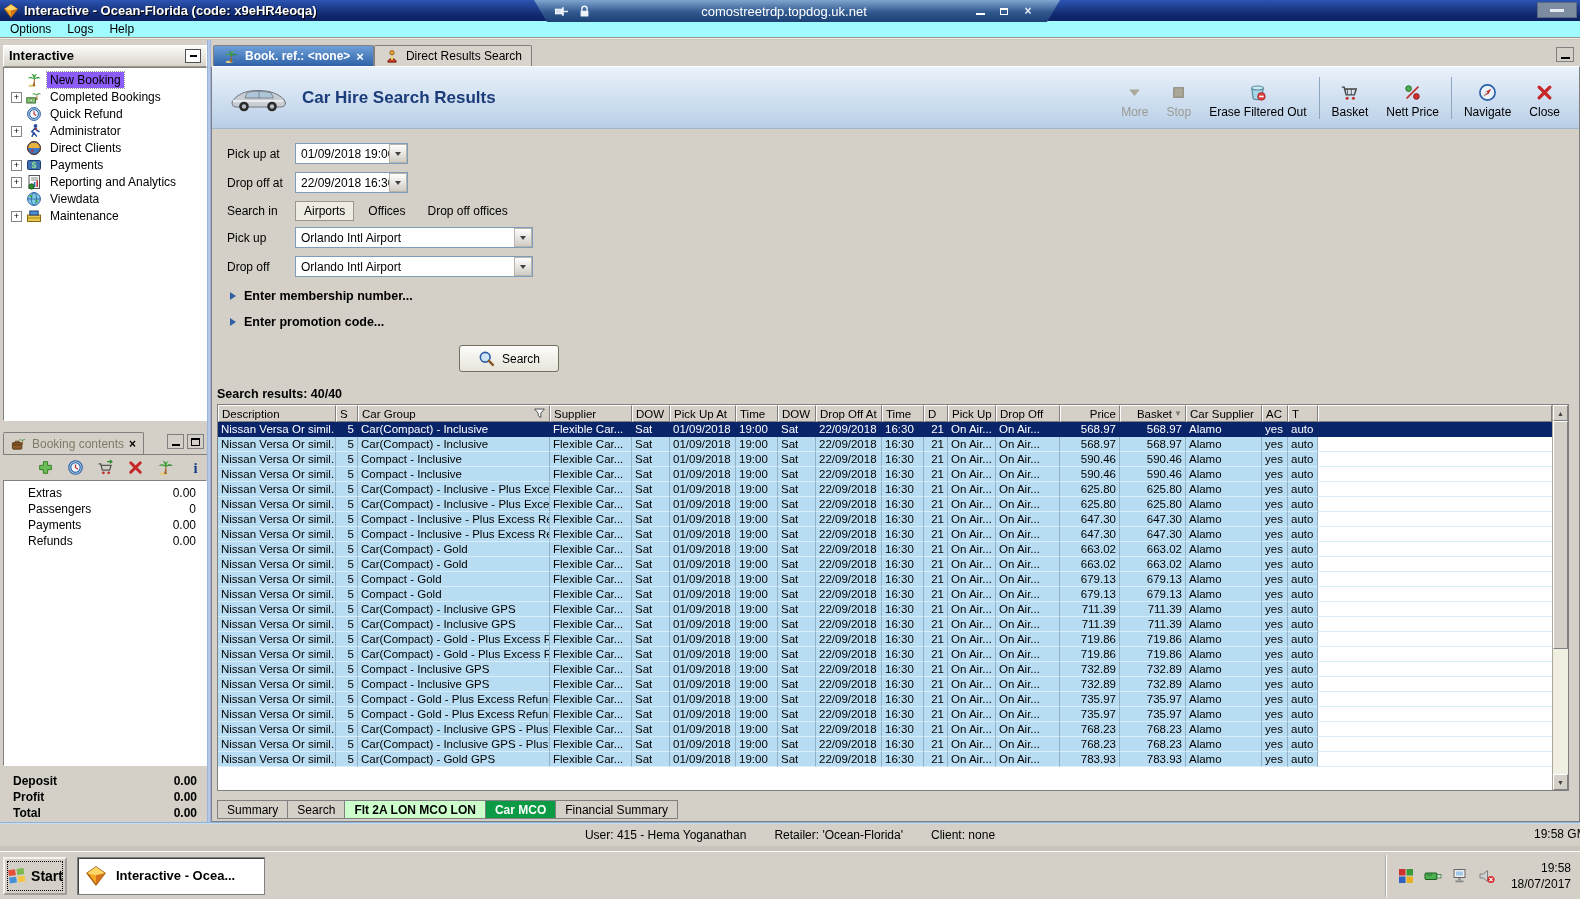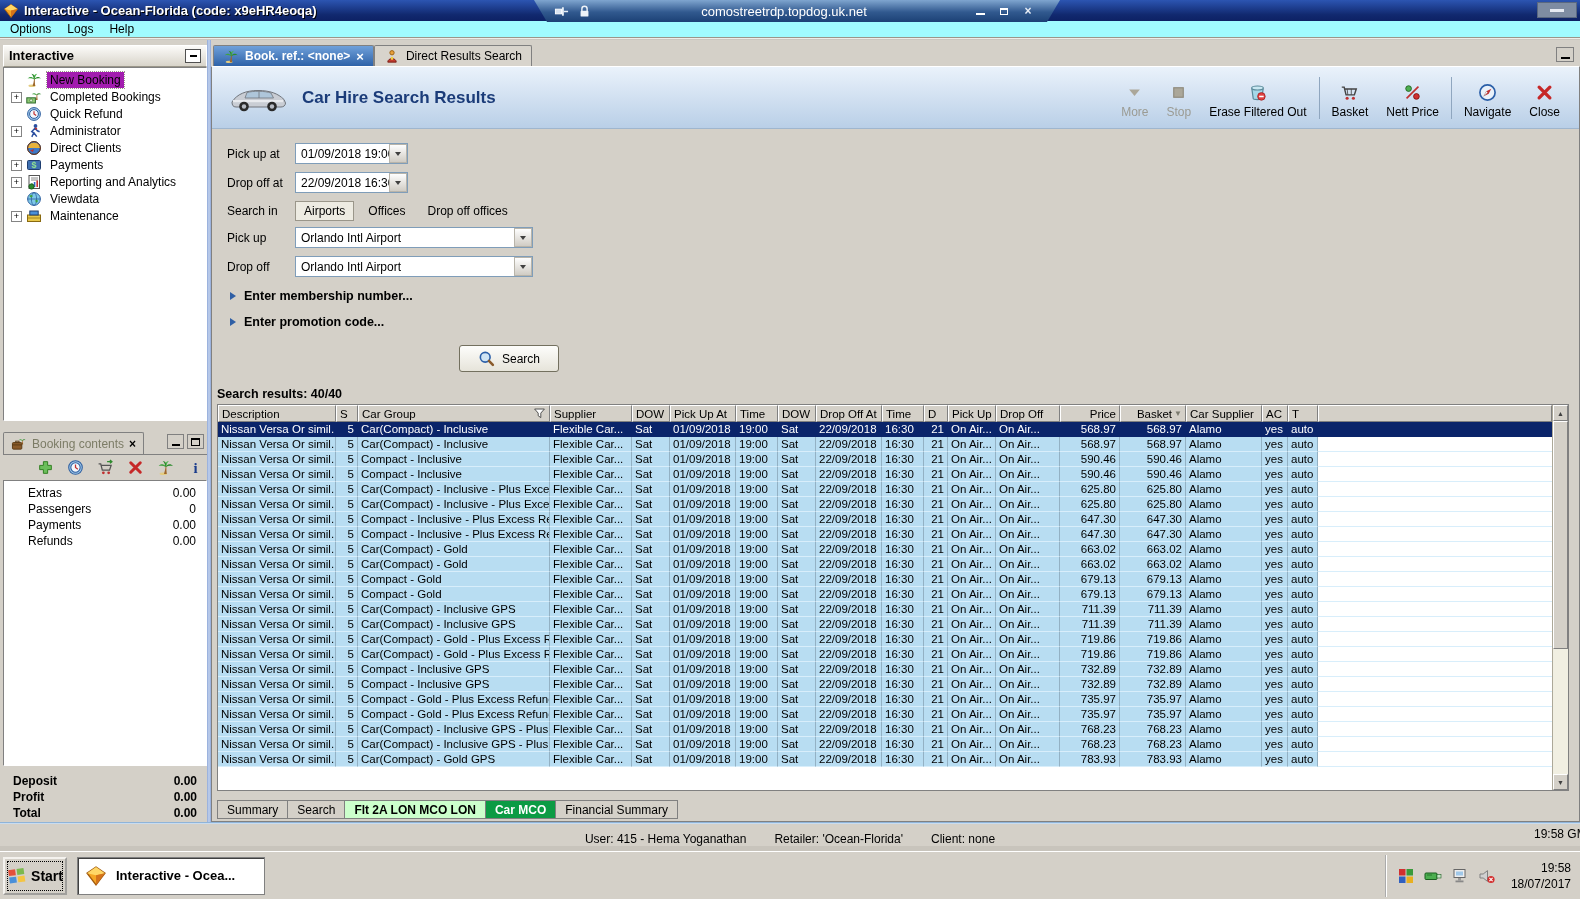--- a/index.html
+++ b/index.html
@@ -41,21 +41,21 @@
   .collapse-btn i{width:7px;height:2px;background:#000;display:block;}
   .tree{background:#fff;border-top:1px solid #808080;border-left:1px solid #808080;
     border-right:1px solid #fff;border-bottom:1px solid #fff;height:356px;padding-top:4px;}
   .tree-item{display:flex;align-items:center;height:17px;font-size:12px;white-space:nowrap;}
   .expander{width:11px;height:11px;min-width:11px;border:1px solid #848484;background:#fff;margin:0 4px 0 7px;
     font-size:9px;line-height:9px;text-align:center;}
   .expander-spacer{width:11px;min-width:11px;margin:0 4px 0 7px;}
   .ti-icon{width:17px;height:16px;margin-right:4px;display:inline-flex;}
   .ti-icon svg{width:16px;height:16px;}
   .ti-label{padding:1px 3px;}
-  .tree-item.selected .ti-label{background:#a21caf;outline:1px dotted #9A968A;}
+  .tree-item.selected .ti-label{background:#8b5cf6;outline:1px dotted #9A968A;}
 
   
   .bc-panel{margin-top:9px;flex:1;display:flex;flex-direction:column;}
   .bc-tabs{height:25px;display:flex;align-items:flex-end;border-bottom:1px solid #808080;}
   .bc-tab{display:flex;align-items:center;gap:5px;padding:0 7px;height:22px;font-size:12px;color:#7C7C66;
     border:1px solid #808080;border-bottom:none;background:#D4D0C8;border-top-left-radius:2px;border-top-right-radius:2px;}
   .bc-tab .icon{width:16px;height:15px;display:inline-flex;}
   .bc-close{color:#000;font-weight:bold;font-size:12px;line-height:10px;}
   .bc-winbtns{margin-left:auto;display:flex;gap:3px;padding:0 3px 5px 0;}
   .winbtn{width:17px;height:15px;border:1px solid #808080;background:#D4D0C8;display:flex;align-items:center;justify-content:center;}
@@ -145,21 +145,21 @@
   .status-line{margin:17px 0 0 7px;font-size:12px;}
   .bottom-tabs{display:flex;margin:9px 0 0 5px;height:19px;}
   .btab{display:flex;align-items:center;padding:0 9px;border:1px solid #808080;border-right:none;
     background:#D4D0C8;font-size:12px;white-space:nowrap;}
   .btab:last-child{border-right:1px solid #808080;}
   .btab.light-green{background:#CCFFCC;font-weight:bold;}
   .btab.green{background:#0B9B44;color:#fff;font-weight:bold;}
 
   
   .statusbar{height:24px;background:#D4D0C8;border-top:1px solid #8FB4D9;box-shadow:inset 0 1px 0 #C9DCEF;
-    display:flex;align-items:flex-end;justify-content:center;gap:28px;font-size:12px;position:relative;overflow:hidden;}
+    display:flex;align-items:center;justify-content:center;gap:28px;font-size:12px;position:relative;overflow:hidden;}
   .sb-time{position:absolute;right:-14px;top:4px;font-size:12px;white-space:nowrap;}
 
   
   .desktop-gap{height:5px;background:#C8C4BC;}
   .taskbar{height:48px;background:#D4D0C8;border-top:1px solid #fff;display:flex;align-items:center;padding:0 3px;}
   .start-btn{width:64px;height:38px;border:2px outset #F4F2EE;background:#D4D0C8;display:flex;align-items:center;
     justify-content:center;gap:4px;font-weight:bold;font-size:14px;outline:1px dotted #000;outline-offset:-5px;}
   .start-btn .icon{width:20px;height:20px;display:inline-flex;}
   .task-btn{margin-left:10px;width:188px;height:38px;border:1px solid #808080;box-shadow:inset 1px 1px 0 #404040,inset -1px -1px 0 #fff;
     background:#fff;display:flex;align-items:center;gap:9px;padding:0 7px;font-weight:bold;font-size:13px;}

